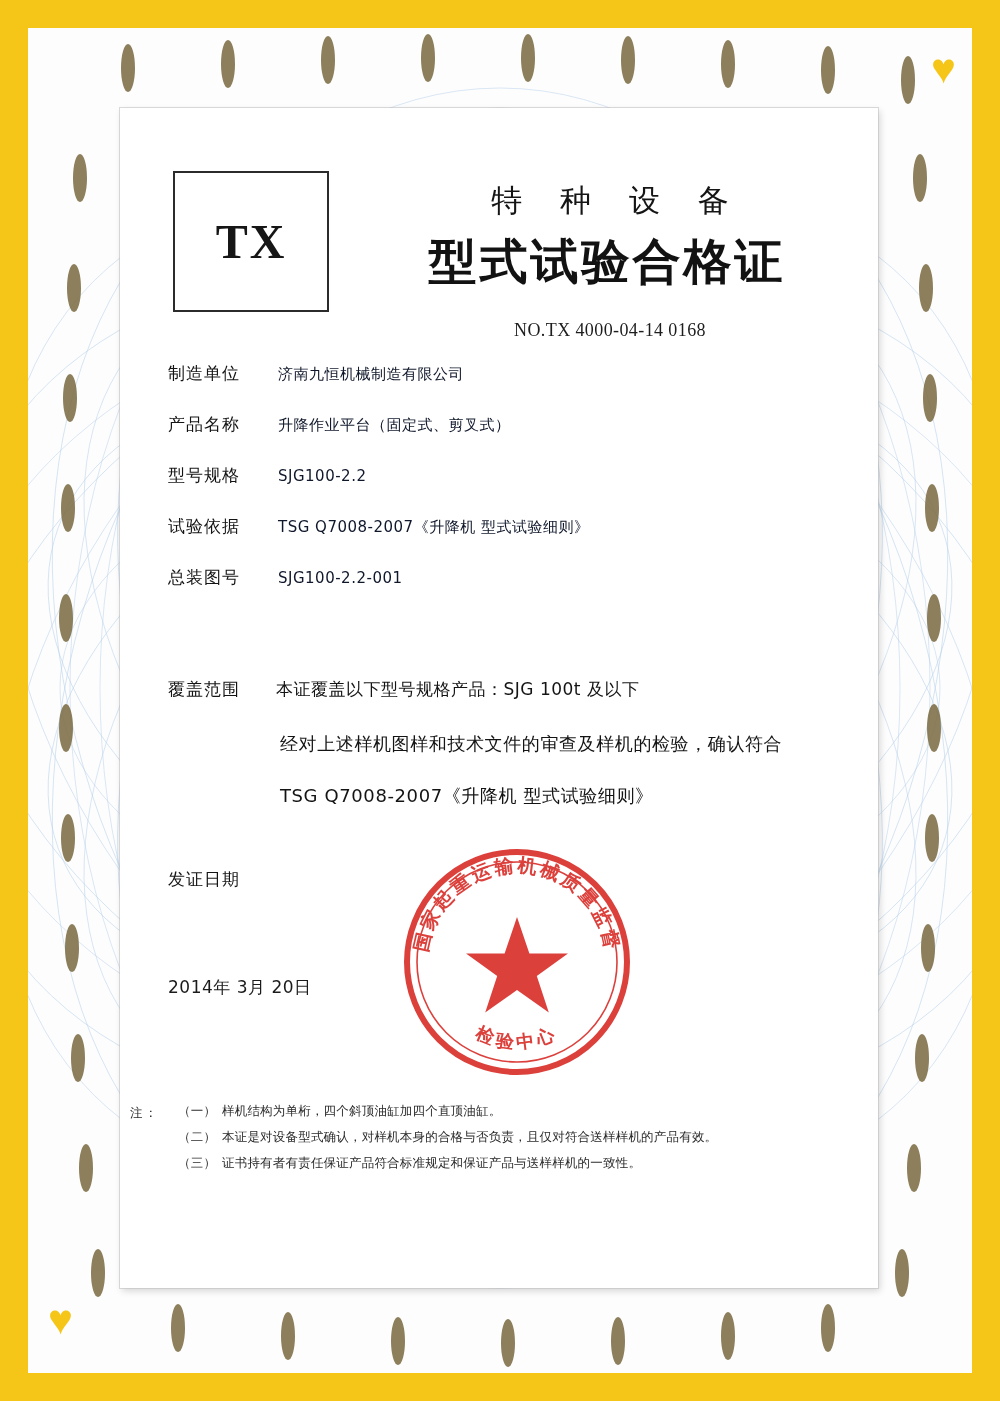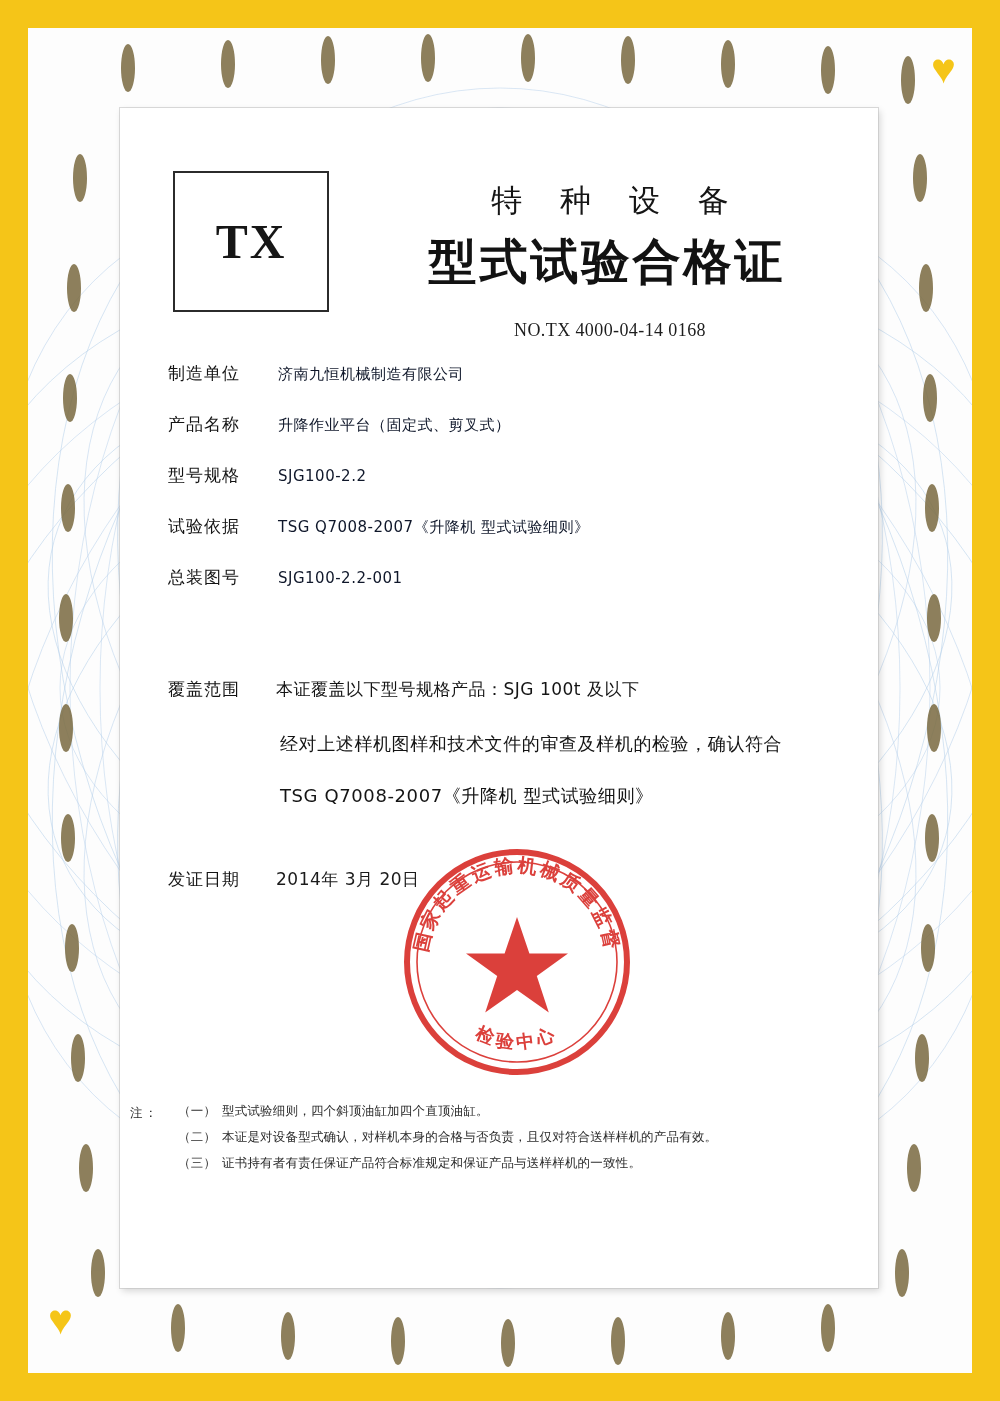--- a/index.html
+++ b/index.html
@@ -192,20 +192,21 @@
     margin-bottom: 28px;
   }
 
   
   .issue-row {
     position: absolute;
     left: 48px;
     top: 760px;
     display: flex;
     align-items: baseline;
+    flex-direction: column;
   }
   .issue-label {
     width: 108px;
     flex: 0 0 108px;
     font-family: "DejaVu Sans", sans-serif;
     font-size: 17px;
     color: #141414;
     letter-spacing: 1px;
   }
   .issue-value {
@@ -463,21 +464,21 @@
           </text>
         </g>
       </svg>
 
 
       <div class="notes">
         <div class="notes-head">注：</div>
         <div class="notes-list">
           <div class="note-item">
             <div class="note-num">（一）</div>
-            <div class="note-text">型式试验细则，四个斜顶油缸加四个直顶油缸。</div>
+            <div class="note-text">样机结构为单桁，四个斜顶油缸加四个直顶油缸。</div>
           </div>
           <div class="note-item">
             <div class="note-num">（二）</div>
             <div class="note-text">本证是对设备型式确认，对样机本身的合格与否负责，且仅对符合送样样机的产品有效。</div>
           </div>
           <div class="note-item">
             <div class="note-num">（三）</div>
             <div class="note-text">证书持有者有责任保证产品符合标准规定和保证产品与送样样机的一致性。</div>
           </div>
         </div>

